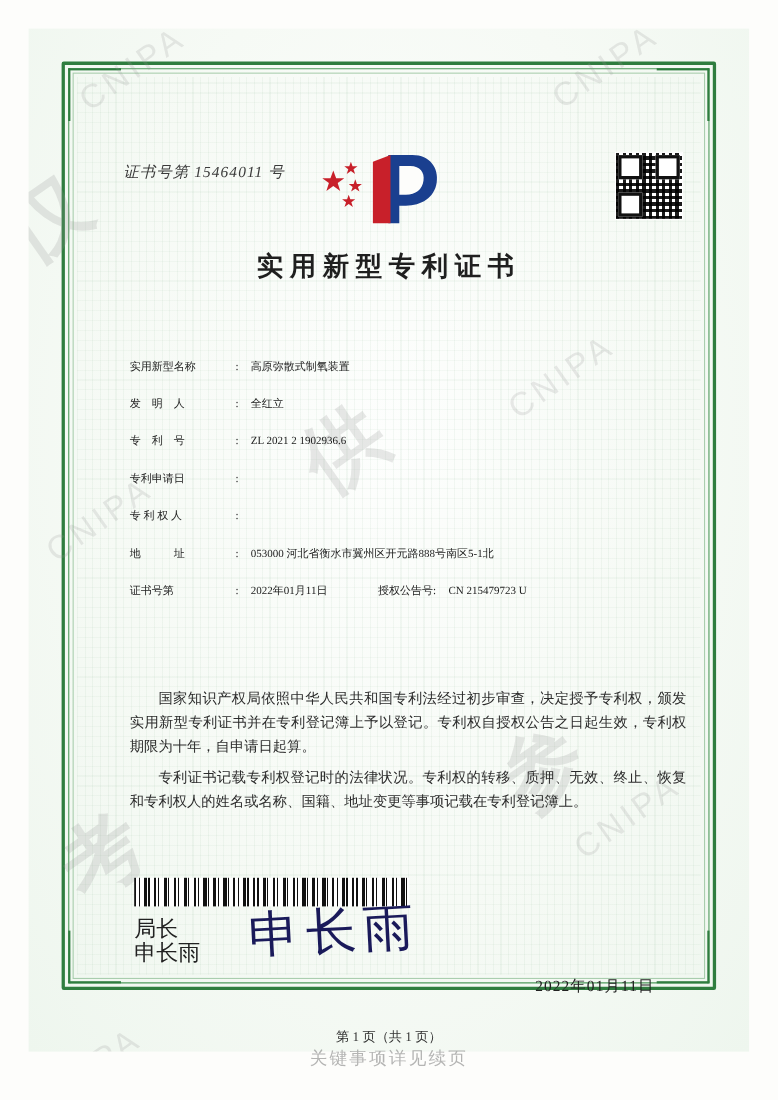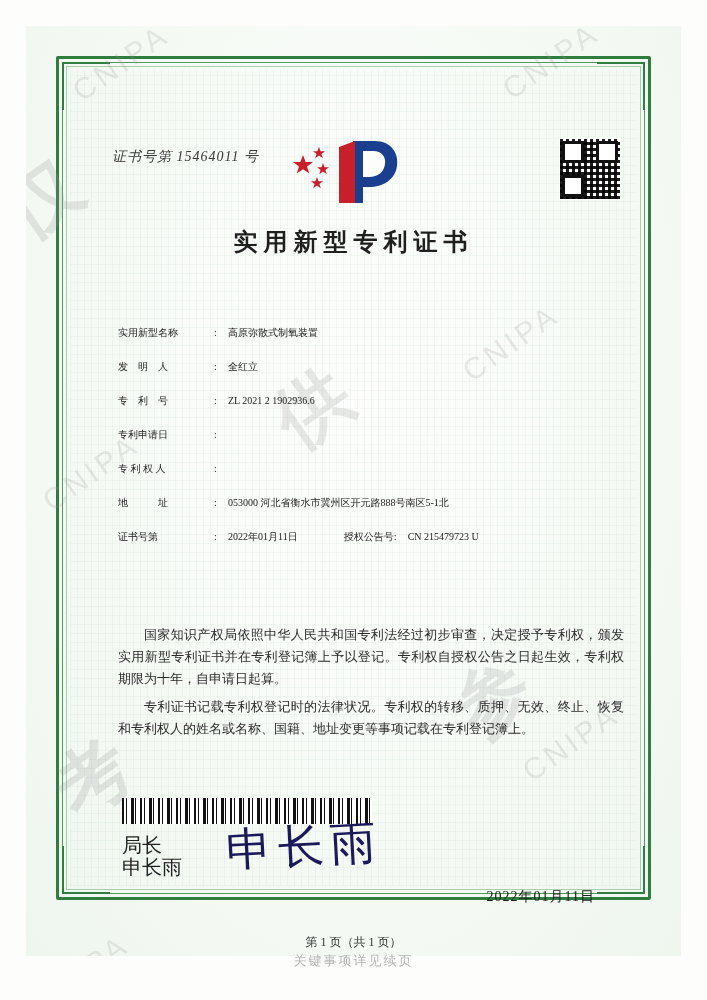--- a/index.html
+++ b/index.html
@@ -274,21 +274,21 @@
     text-align: center;
     font-size: 12px;
     color: #333;
   }
 
   .footer-note {
     position: absolute;
     left: 0; right: 0;
     top: 952px;
     text-align: center;
-    font-size: 13px;
+    font-size: 16px;
     color: rgba(120,120,120,.55);
     letter-spacing: 2px;
   }
 </style>
 </head>
 <body>
 
 <div class="page">
   <div class="paper">
 

